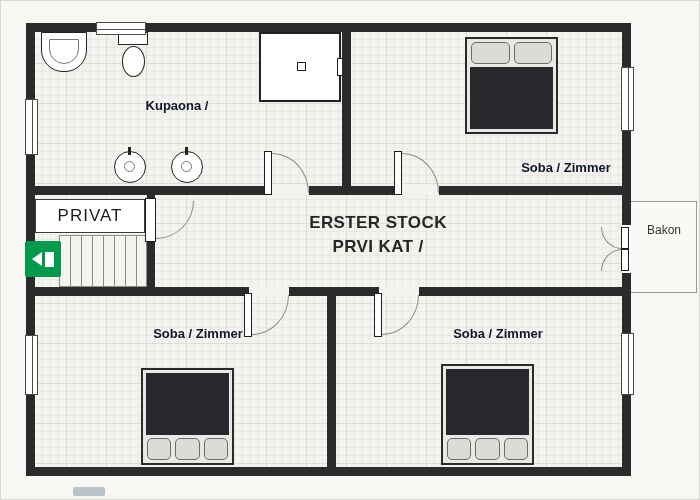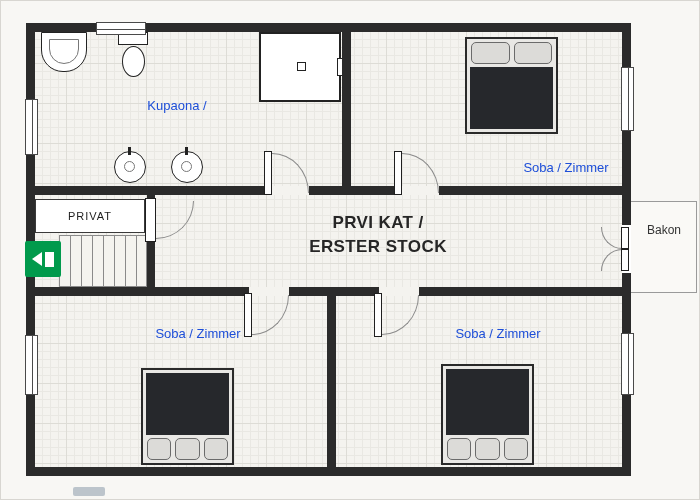--- a/index.html
+++ b/index.html
@@ -33,24 +33,24 @@
   .pillows{display:flex;gap:4px;justify-content:center;padding:3px 4px;}
   .pillow{flex:1;height:22px;background:#dcdbd8;border:1px solid #6b6b6b;border-radius:5px;box-sizing:border-box;}
   .blanket{flex:1;background:#26282c;margin:0 3px;}
   .bed-up .blanket{margin-bottom:3px;}
   .bed-down .blanket{margin-top:3px;}
   .stairs{background-color:#f4f3ef;background-image:repeating-linear-gradient(90deg,transparent 0 10px,#8a8a8a 10px 11px);border:1.2px solid #8a8a8a;}
   .exit-sign{background:#019a4c;display:flex;align-items:center;justify-content:center;gap:3px;border-radius:2px;}
   .exit-arrow{width:0;height:0;border-top:7px solid transparent;border-bottom:7px solid transparent;border-right:10px solid #ffffff;}
   .exit-door{width:9px;height:15px;background:#ffffff;}
   
-  .room-label{font-size:13px;line-height:1.35;color:#1d4ed8;text-align:center;}
+  .room-label{font-size:13px;line-height:1.35;color:#0f172a;text-align:center;font-weight:bold;}
   .hall-title{font-size:17px;font-weight:bold;line-height:1.4;color:#262626;text-align:center;letter-spacing:.4px;}
   .privat-box{background:#ffffff;border:1.6px solid #3a3a3a;display:flex;align-items:center;justify-content:center;
-    font-size:11px;letter-spacing:1px;color:#1d1d1d;text-align:center;}
+    font-size:17px;letter-spacing:1px;color:#1d1d1d;text-align:center;}
   .bakon{font-size:12px;color:#333;text-align:center;}
   .scale-marker{background:#bcc4cb;border-radius:2px;}
 </style>
 </head>
 <body>
 
 <div class="screen">
 
   <div class="abs plan-bg" style="left:25px;top:22px;width:605px;height:453px;"></div>
 
@@ -156,19 +156,19 @@
     <div class="exit-door"></div>
   </div>
 
   <div class="abs room-label" style="left:106px;top:96px;width:140px;">
     <div>Kupaona /</div>
   </div>
   <div class="abs room-label" style="left:495px;top:158px;width:140px;">Soba / Zimmer</div>
   <div class="abs room-label" style="left:127px;top:324px;width:140px;">Soba / Zimmer</div>
   <div class="abs room-label" style="left:427px;top:324px;width:140px;">Soba / Zimmer</div>
   <div class="abs hall-title" style="left:257px;top:210px;width:240px;">
+    <div>ERSTER STOCK</div>
     <div>PRVI KAT /</div>
-    <div>ERSTER STOCK</div>
   </div>
 
   <div class="abs scale-marker" style="left:72px;top:486px;width:32px;height:9px;"></div>
 
 </div>
 
 </body></html>

